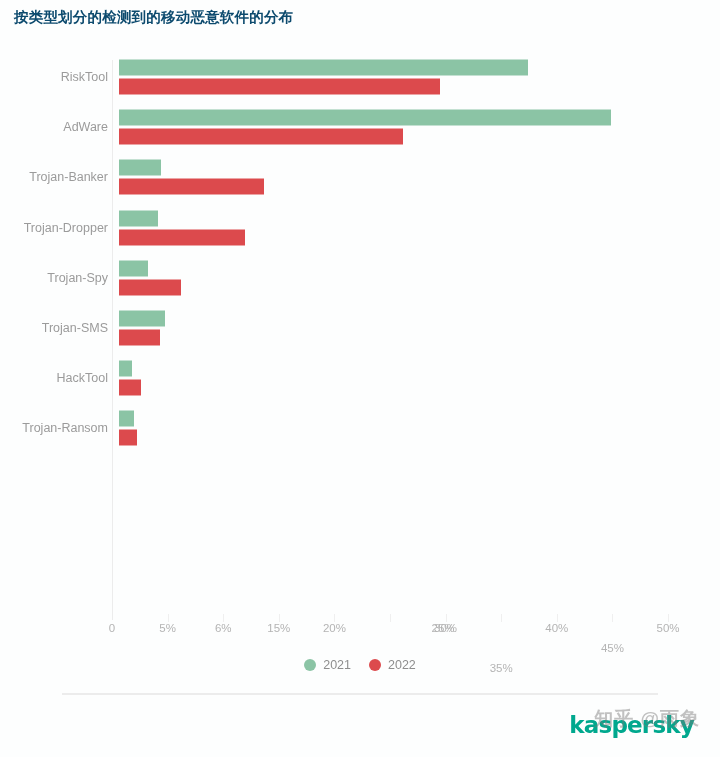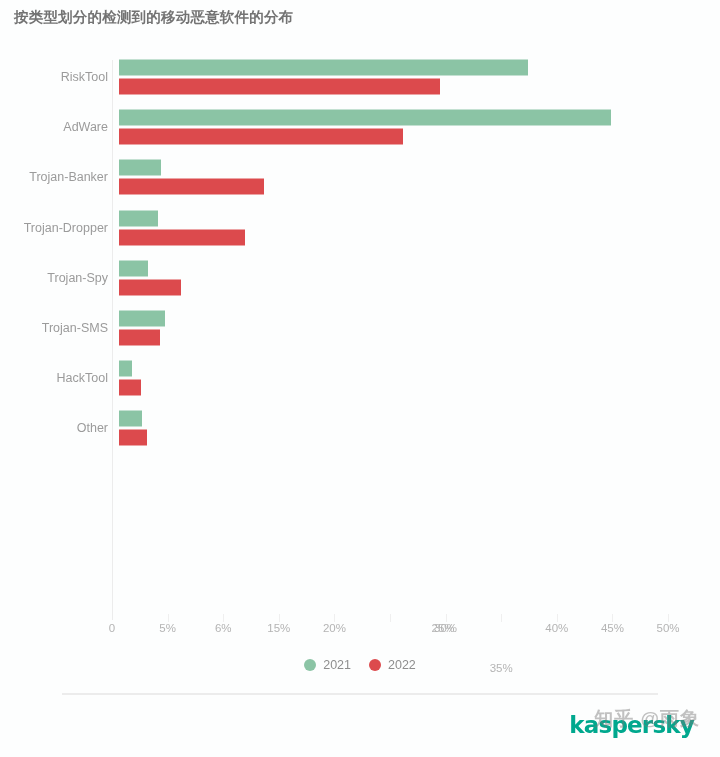--- a/index.html
+++ b/index.html
@@ -5,21 +5,21 @@
   html,body{margin:0;padding:0;}
   body{
     width:720px;height:757px;
     background:#fdfefe;
     font-family:"Liberation Sans","DejaVu Sans",sans-serif;
     overflow:hidden;
     position:relative;
   }
   #chart-title{
     position:absolute;left:14px;top:8px;
-    font-size:14.5px;font-weight:bold;color:#737373;
+    font-size:14.5px;font-weight:bold;color:#0c4a6e;
     letter-spacing:0.2px;
   }
   #plot{
     position:absolute;
     left:0;top:52px;width:584px;height:575px;
   }
   
   .axis-line{
     position:absolute;left:112px;top:8px;width:1px;height:560px;
     background:#ececec;
@@ -127,24 +127,24 @@
         </div>
       </div>
       <div class="row">
         <div class="cat-label">HackTool</div>
         <div class="bars">
           <div class="bar g" title="HackTool 2021: 1.2%" style="width: 13.3px; background: rgb(139, 196, 165);"></div>
           <div class="bar r" title="HackTool 2022: 2%" style="width: 22.2px; background: rgb(220, 74, 77);"></div>
         </div>
       </div>
       <div class="row">
-        <div class="cat-label">Other</div>
+        <div class="cat-label">Trojan-Ransom</div>
         <div class="bars">
-          <div class="bar g" title="Other 2021: 2.1%" style="width: 23.4px; background: rgb(139, 196, 165);"></div>
-          <div class="bar r" title="Other 2022: 2.5%" style="width: 27.8px; background: rgb(220, 74, 77);"></div>
+          <div class="bar g" title="Trojan-Ransom 2021: 1.3%" style="width: 14.5px; background: rgb(139, 196, 165);"></div>
+          <div class="bar r" title="Trojan-Ransom 2022: 1.6%" style="width: 17.8px; background: rgb(220, 74, 77);"></div>
         </div>
       </div>
     </div>
   <div class="xaxis" id="xaxis">
       <div class="tick" style="left: 112px;">0</div>
       <div class="tick" style="left: 167.6px;">5%</div>
       <div class="tickmark" style="left: 167.6px;"></div>
       <div class="tick" style="left: 223.2px;">6%</div>
       <div class="tickmark" style="left: 223.2px;"></div>
       <div class="tick" style="left: 278.8px;">15%</div>
@@ -152,21 +152,21 @@
       <div class="tick" style="left: 334.4px;">20%</div>
       <div class="tickmark" style="left: 334.4px;"></div>
       <div class="tick" style="left: 412px; margin-left: 31px;">25%</div>
       <div class="tickmark" style="left: 390px;"></div>
       <div class="tick" style="left: 445.6px;">30%</div>
       <div class="tickmark" style="left: 445.6px;"></div>
       <div class="tick" style="left: 501.2px; margin-top: 40px;">35%</div>
       <div class="tickmark" style="left: 501.2px;"></div>
       <div class="tick" style="left: 556.8px;">40%</div>
       <div class="tickmark" style="left: 556.8px;"></div>
-      <div class="tick" style="left: 612.4px;">45%</div>
+      <div class="tick" style="left: 612.4px; margin-top: 20px;">45%</div>
       <div class="tickmark" style="left: 612.4px;"></div>
       <div class="tick" style="left: 668px;">50%</div>
       <div class="tickmark" style="left: 668px;"></div>
     </div>
 </div>
 
 <div id="legend">
     <div class="legend-item">
       <span class="legend-dot" style="background: rgb(139, 196, 165);"></span>
       <span class="legend-label">2021</span>

